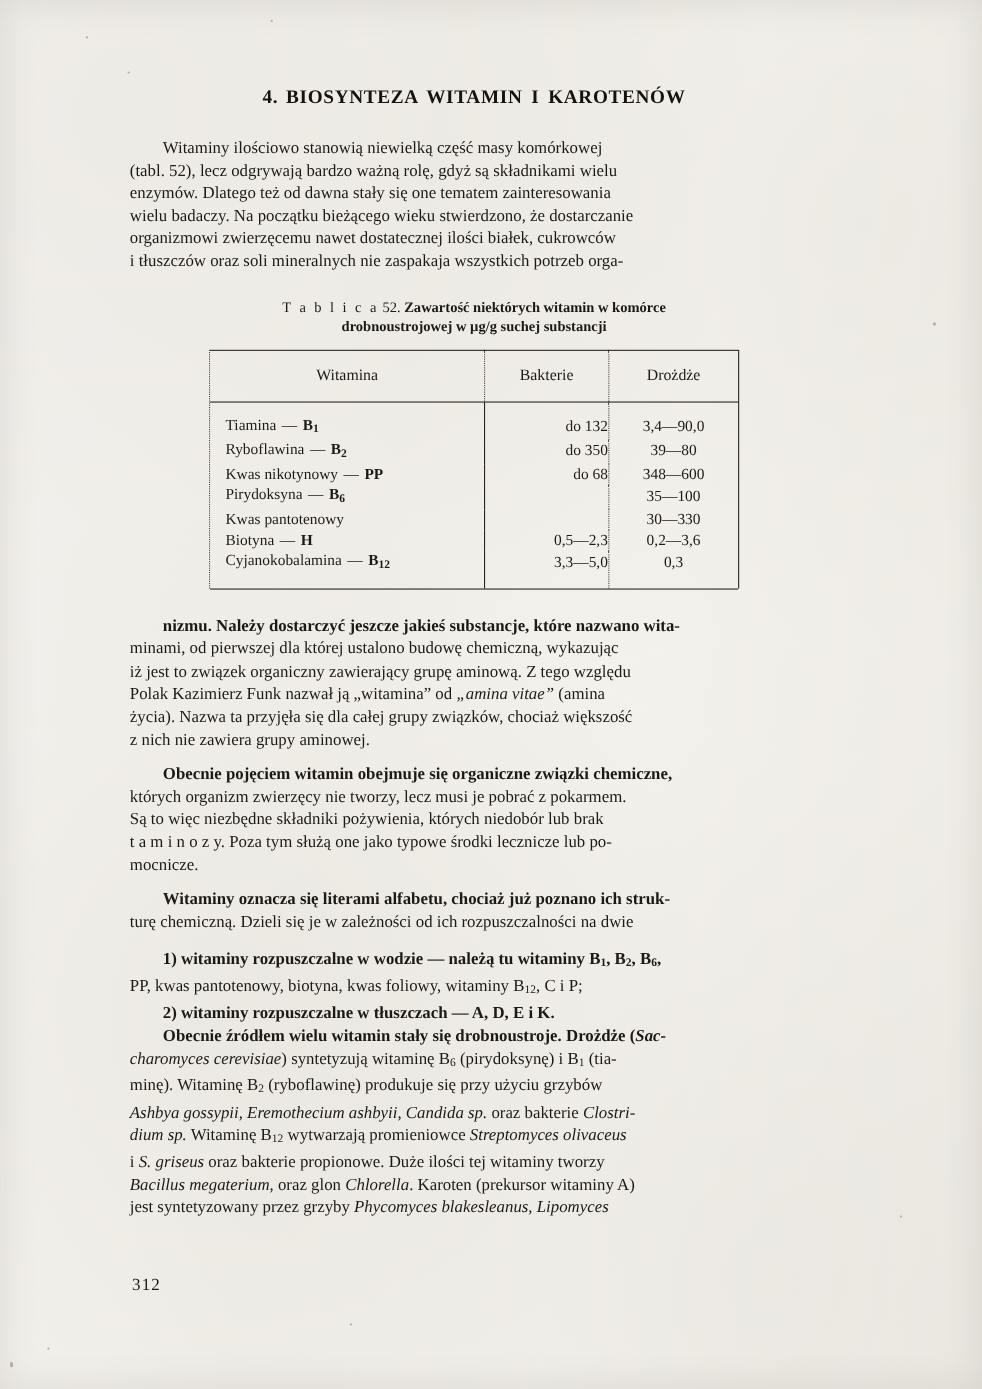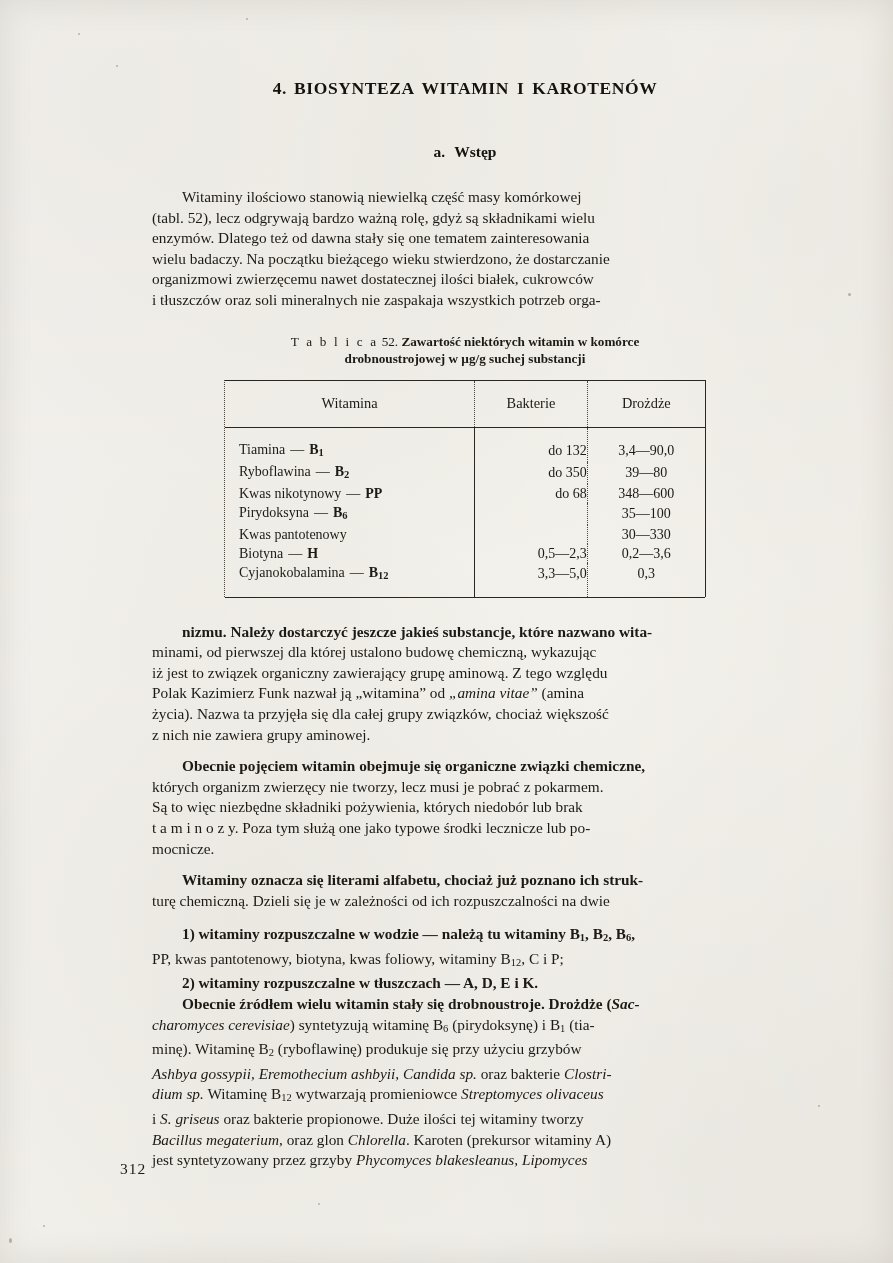--- a/index.html
+++ b/index.html
@@ -28,21 +28,21 @@
   }
   .paper-edge {
     position: absolute;
     inset: 0;
     box-shadow: inset 0 0 34px rgba(90,84,72,.14);
     pointer-events: none;
   }
 
   .content {
     position: absolute;
-    left: 152px;
+    left: 118px;
     top: 60px;
     width: 626px;
   }
 
   
   .chapter-title {
     text-align: center;
     font-weight: bold;
     font-size: 17.5px;
     letter-spacing: .6px;
@@ -179,23 +179,20 @@
   <div class="speck" style="left:43px;top:1225px;width:2px;height:2px;"></div>
   <div class="speck" style="left:818px;top:1105px;width:2px;height:2px;"></div>
   <div class="speck" style="left:318px;top:1203px;width:2px;height:2px;"></div>
 
   <div class="content">
 
     <h1 class="chapter-title">
       <span class="num">4.</span><span>BIOSYNTEZA WITAMIN I KAROTENÓW</span>
     </h1>
 
-    <h2 class="section-title">
-      <span class="lt">a.</span><span>Wstęp</span>
-    </h2>
 
     <p class="body first">Witaminy ilościowo stanowią niewielką część masy komórkowej</p>
     <p class="body tight">(tabl. 52), lecz odgrywają bardzo ważną rolę, gdyż są składnikami wielu</p>
     <p class="body tight">enzymów. Dlatego też od dawna stały się one tematem zainteresowania</p>
     <p class="body tight">wielu badaczy. Na początku bieżącego wieku stwierdzono, że dostarczanie</p>
     <p class="body tight">organizmowi zwierzęcemu nawet dostatecznej ilości białek, cukrowców</p>
     <p class="body tight">i tłuszczów oraz soli mineralnych nie zaspakaja wszystkich potrzeb orga-</p>
 
     <div class="table-wrap">
       <p class="tbl-caption">

